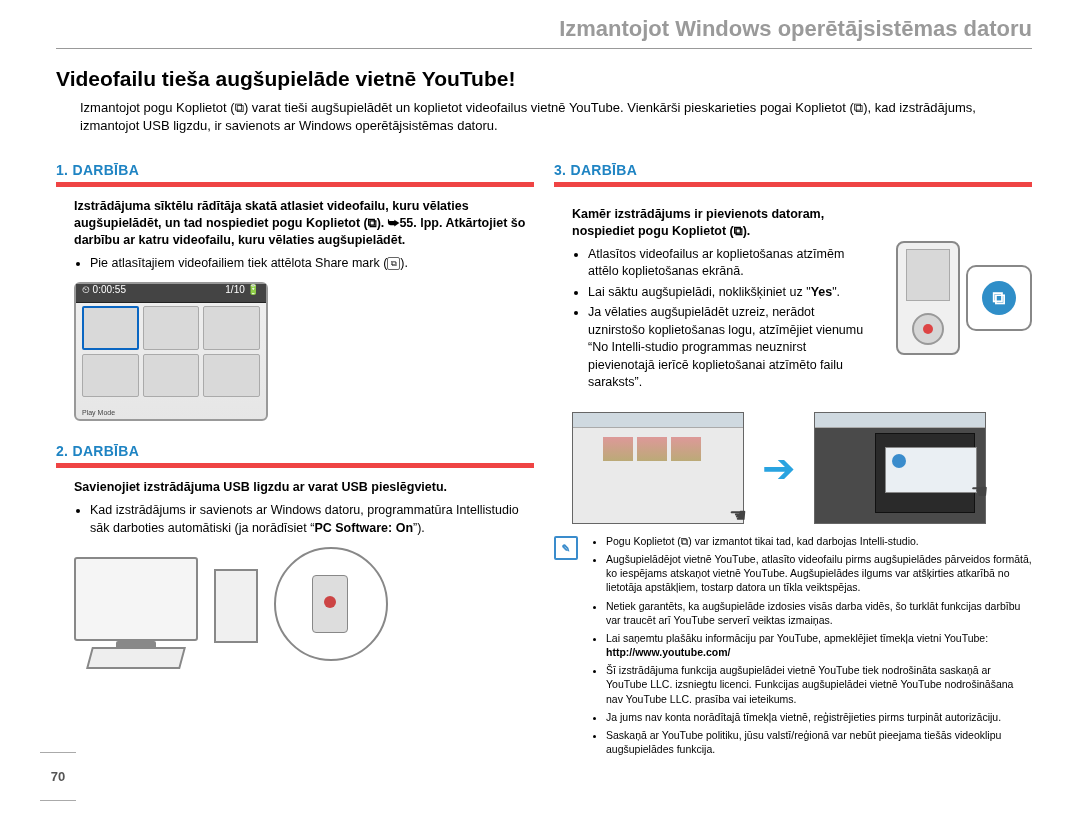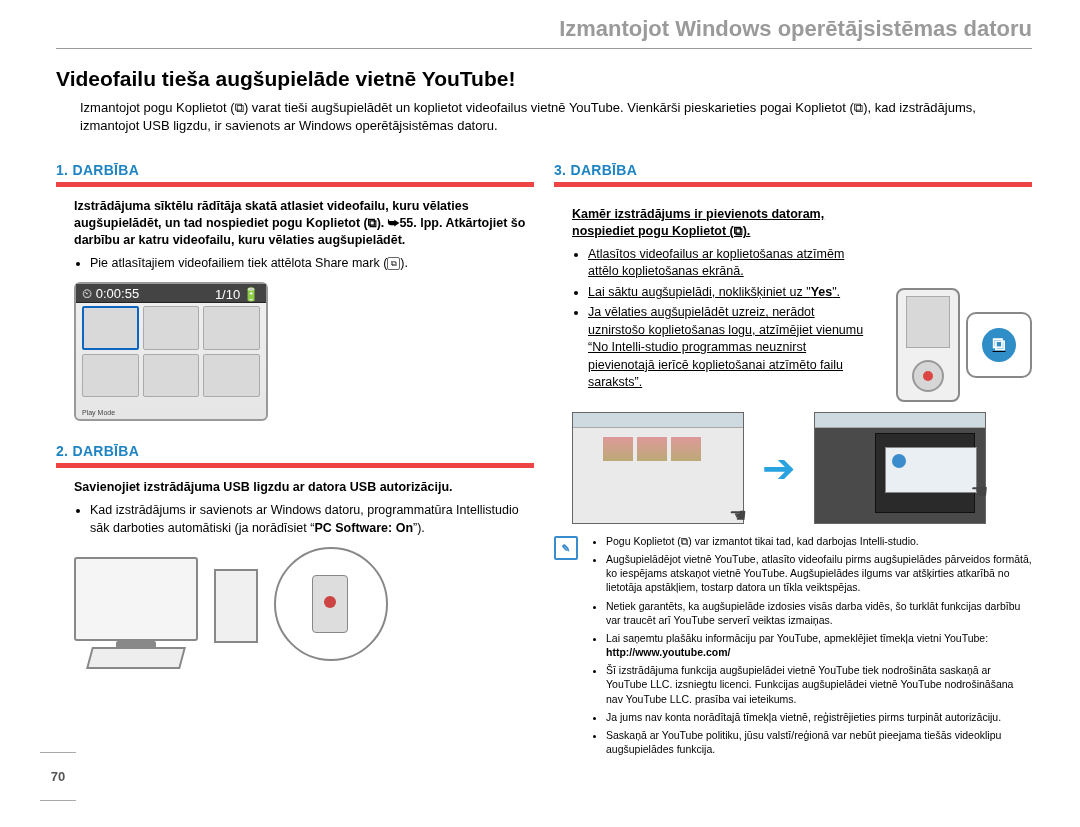--- a/index.html
+++ b/index.html
@@ -73,25 +73,25 @@
     background: linear-gradient(#f0f0f0,#e6e6e6);
     position: relative;
     margin: 8px 0 22px 18px;
   }
   .thumb .bar {
     position: absolute;
     top: 0; left:0; right:0;
     height: 18px;
     background: #444;
     color: #fff;
-    font-size: 13px;
+    font-size: 10px;
     display: flex;
     justify-content: space-between;
     padding: 0 6px;
-    align-items: flex-end;
+    align-items: flex-start;
     border-bottom:1px solid #222;
   }
   .thumb .grid {
     position: absolute;
     top: 22px; left:6px; right:6px; bottom:22px;
     display: grid;
     grid-template-columns: repeat(3,1fr);
     grid-template-rows: repeat(2,1fr);
     gap: 4px;
   }
@@ -120,22 +120,21 @@
   .monitor::after{content:"";position:absolute;width:40px;height:10px;background:#888;bottom:-12px;left:40px;border-radius:2px;}
   .tower{width:40px;height:70px;border:2px solid #888;position:absolute;left:140px;top:22px;background:#f0f0f0;}
   .keyboard{width:90px;height:18px;border:2px solid #888;background:#eee;position:absolute;left:15px;top:100px;transform: skewX(-15deg);}
   .circle{position:absolute;width:110px;height:110px;border:2px solid #888;border-radius:50%;left:200px;top:0;background:#fff;}
   .cam{position:absolute;width:34px;height:56px;background:#ddd;border:1px solid #888;border-radius:4px;left:238px;top:28px;}
   .cam::after{content:"";position:absolute;width:12px;height:12px;border-radius:50%;background:#c44;left:11px;top:20px;}
   .arrow{color:#29a3e0;font-size:40px;position:relative;}
   .right-top {
     display:flex;
     gap:24px;
-    align-items:flex-end;
-    text-decoration:underline;
+    align-items:center;
   }
   .device-illus{
     flex: 0 0 auto;
     display:flex;
     align-items:center;
     gap:6px;
   }
   .device{
     width:60px;height:110px;border:2px solid #888;border-radius:8px;background:#f0f0f0;position:relative;
   }
@@ -221,21 +220,21 @@
             <div class="cell"></div>
             <div class="cell"></div>
           <div class="cell"></div>
             <div class="cell"></div>
             <div class="cell"></div>
         </div>
         <div class="foot">Play Mode</div>
       </div>
 
       <div class="step-head">2. DARBĪBA</div>
-      <p class="step-bold">Savienojiet izstrādājuma USB ligzdu ar datora USB autorizāciju.</p>
+      <p class="step-bold">Savienojiet izstrādājuma USB ligzdu ar varat USB pieslēgvietu.</p>
       <ul class="bullets">
         <li>
           <span>Kad izstrādājums ir savienots ar Windows datoru, programmatūra Intellistudio sāk darboties automātiski (ja norādīsiet “</span><span class="pcsoft">PC Software: On</span><span>”).</span>
         </li>
       </ul>
 
       <div class="pc-illus">
         <div class="monitor"></div>
         <div class="tower"></div>
         <div class="keyboard"></div>

